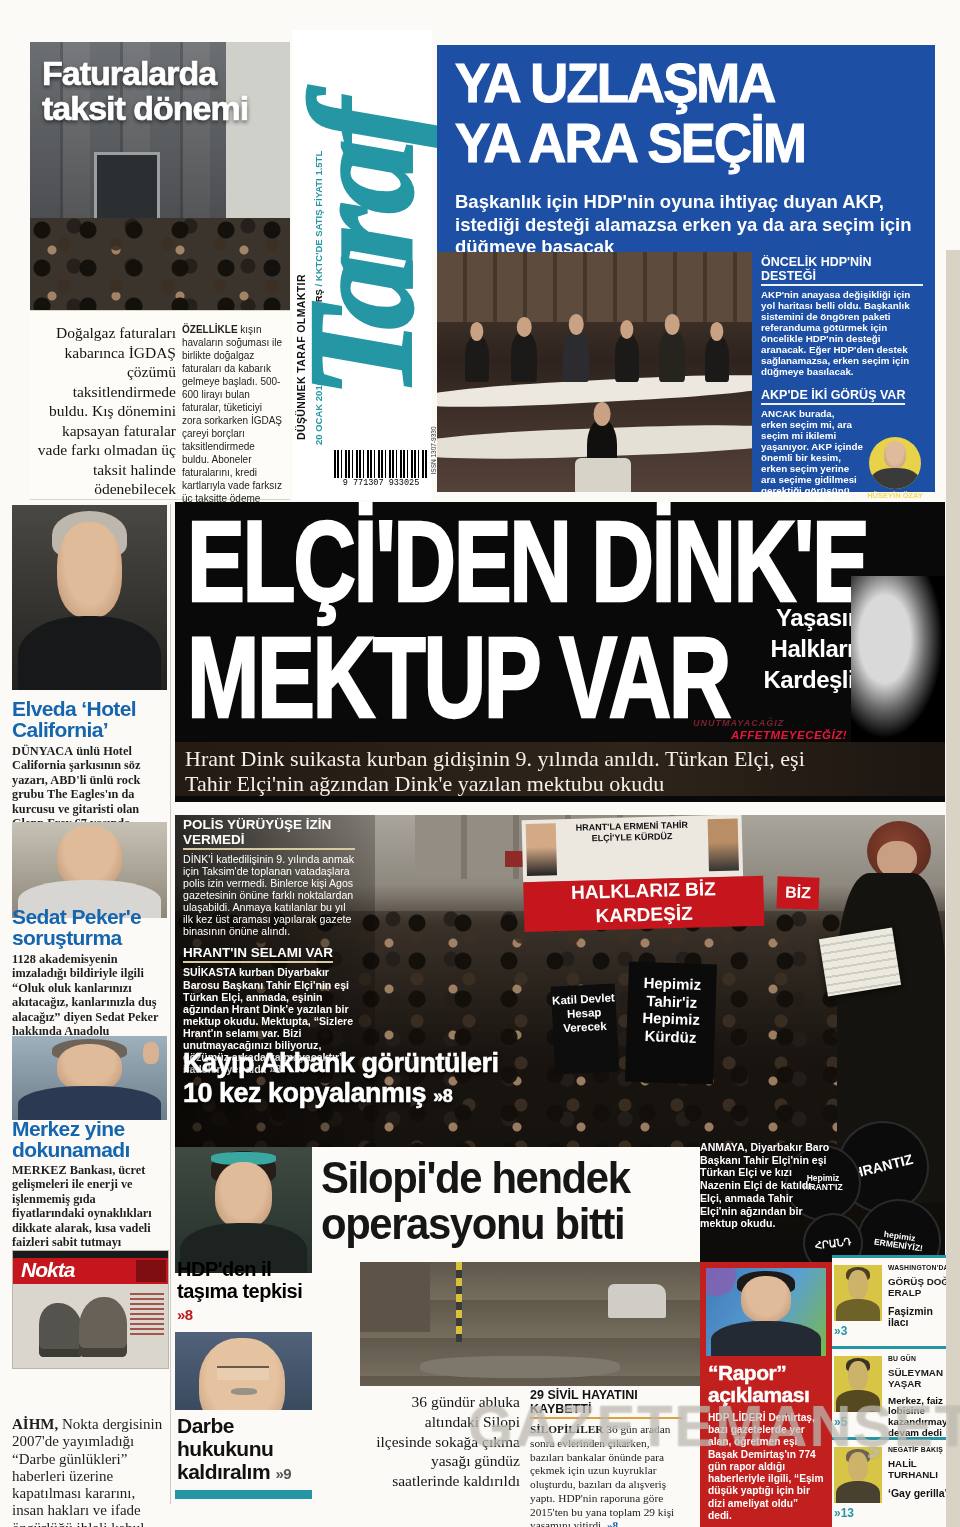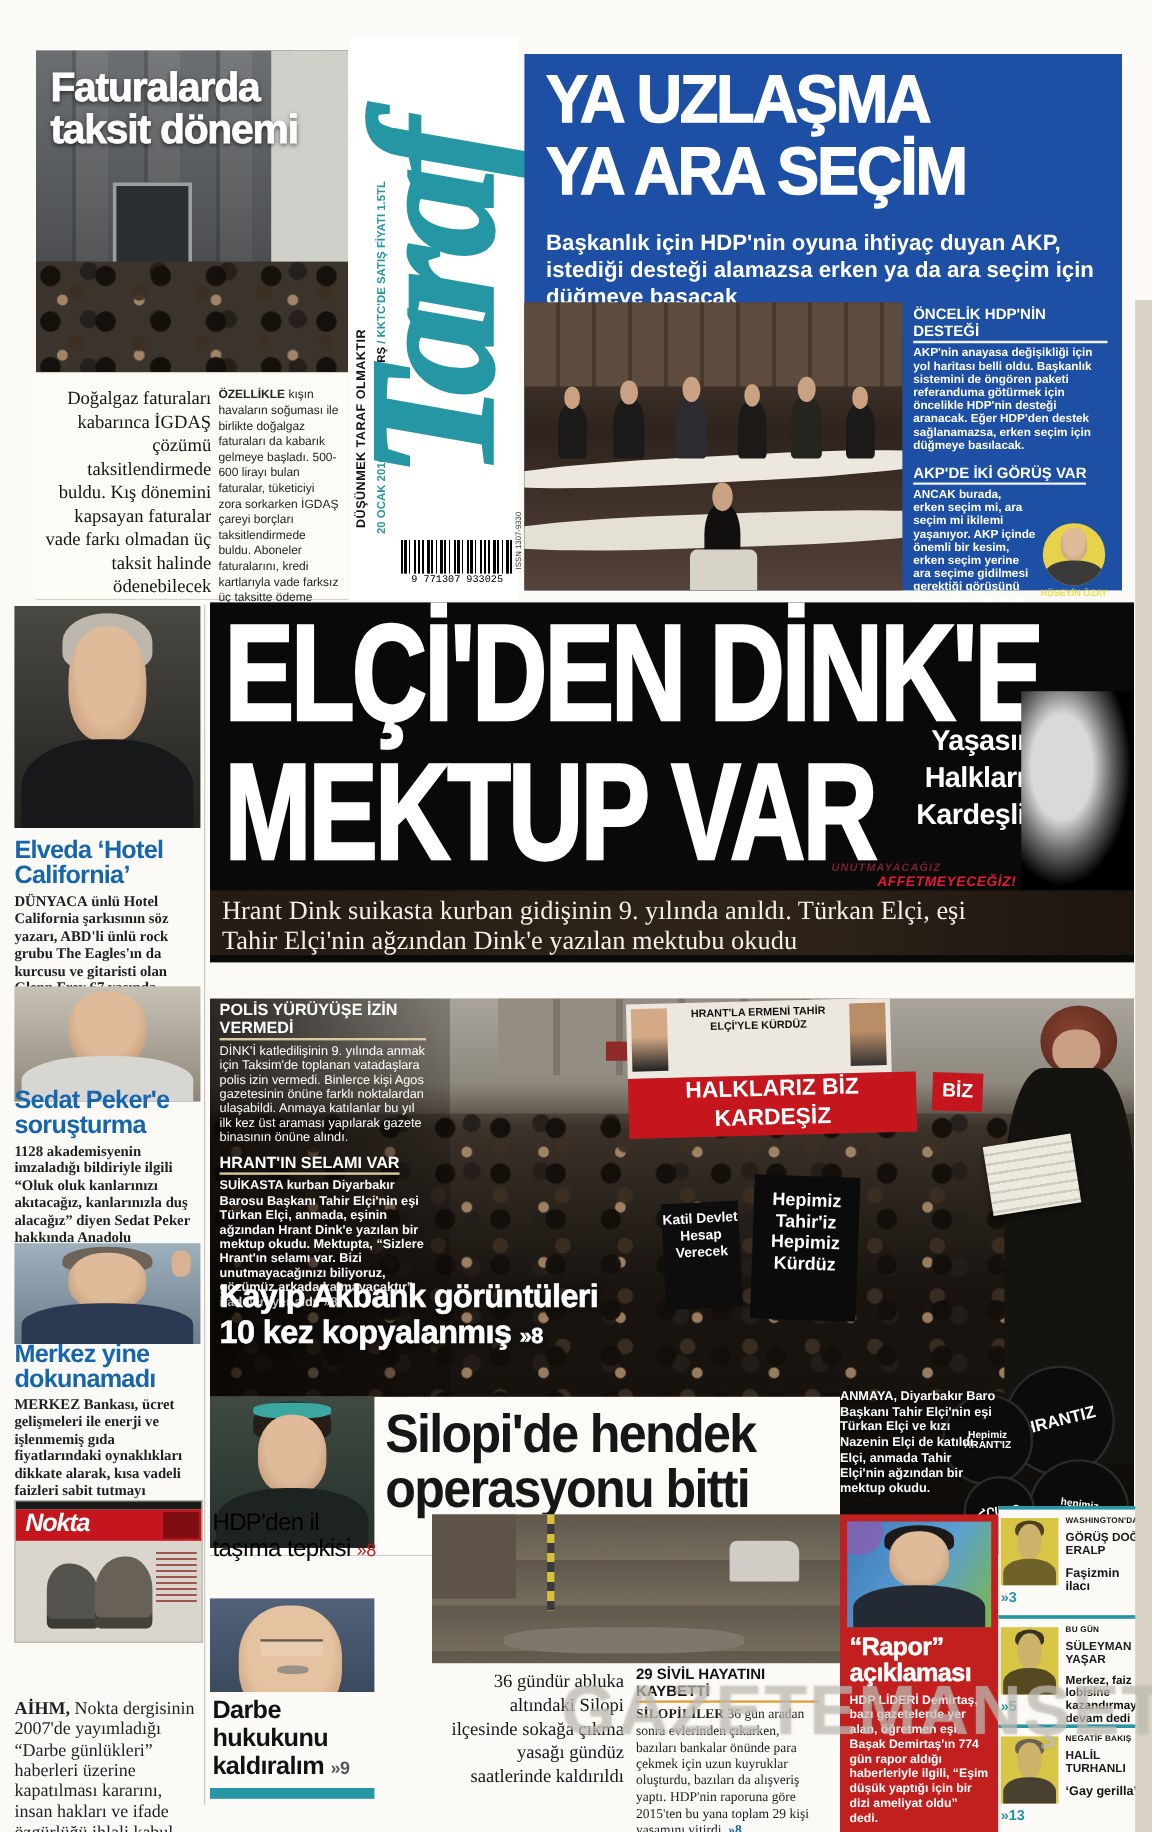--- a/index.html
+++ b/index.html
@@ -179,21 +179,21 @@
     </div>
     <div class="abs" style="left:676px;top:74px;width:94px;height:166px;background:radial-gradient(ellipse at 36% 38%,#d9d9d9 0 30%,#6a6a6a 48%,#000 68%)"></div>
     <div class="abs" style="left:518px;top:216px;font-size:9px;font-weight:bold;font-style:italic;color:#7a2230;letter-spacing:1px">UNUTMAYACAĞIZ</div>
     <div class="abs" style="left:556px;top:227px;font-size:11.5px;font-weight:bold;font-style:italic;color:#e51937;letter-spacing:.5px">AFFETMEYECEĞİZ!</div>
   </div>
 
   <div class="abs" style="left:175px;top:742px;width:770px;height:54px;background:linear-gradient(90deg,#231b14,#2e241a 60%,#1c1510);overflow:hidden">
     <div class="serif" style="margin:4px 0 0 10px;width:660px;color:#f4f0e8;font-size:22px;line-height:1.14">Hrant Dink suikasta kurban gidişinin 9. yılında anıldı. Türkan Elçi, eşi Tahir Elçi'nin ağzından Dink'e yazılan mektubu okudu</div>
   </div>
 
-  <div class="abs" style="left:175px;top:832px;width:770px;height:464px;overflow:hidden;background:linear-gradient(180deg,#aaa59c 0,#8e897f 70px,#4a4036 110px,#171310 240px,#0d0b09 100%)">
+  <div class="abs" style="left:175px;top:815px;width:770px;height:464px;overflow:hidden;background:linear-gradient(180deg,#aaa59c 0,#8e897f 70px,#4a4036 110px,#171310 240px,#0d0b09 100%)">
     <div class="abs" style="left:240px;top:0;width:300px;height:64px;background:repeating-linear-gradient(90deg,#938d83 0 46px,#7c766c 46px 52px)"></div>
     <div class="abs" style="left:330px;top:36px;width:210px;height:16px;background:repeating-linear-gradient(90deg,#8e2a28 0 30px,#6f1f1e 30px 36px)"></div>
     <div class="abs crowd" style="left:0;top:96px;width:770px;height:240px;background-color:rgba(30,24,18,.35)"></div>
     <div class="abs" style="left:0;top:0;width:200px;height:340px;background:linear-gradient(90deg,rgba(8,6,4,.78),rgba(8,6,4,.25))"></div>
 
     <div class="abs" style="left:8px;top:2px;width:172px">
       <h4 class="phead" style="font-size:13.5px">POLİS YÜRÜYÜŞE İZİN VERMEDİ</h4>
       <p style="color:#fff;font-weight:normal;font-size:10.6px;line-height:1.14;margin-bottom:6px">DİNK'İ katledilişinin 9. yılında anmak için Taksim'de toplanan vatadaşlara polis izin vermedi. Binlerce kişi Agos gazetesinin önüne farklı noktalardan ulaşabildi. Anmaya katılanlar bu yıl ilk kez üst araması yapılarak gazete binasının önüne alındı.</p>
       <h4 class="phead" style="font-size:13.5px">HRANT'IN SELAMI VAR</h4>
       <p style="color:#fff;font-weight:bold;font-size:10.6px;line-height:1.14">SUİKASTA kurban Diyarbakır Barosu Başkanı Tahir Elçi'nin eşi Türkan Elçi, anmada, eşinin ağzından Hrant Dink'e yazılan bir mektup okudu. Mektupta, “Sizlere Hrant'ın selamı var. Bizi unutmayacağınızı biliyoruz, gözümüz arkada kalmayacaktır” ifadeleri yer aldı. »8</p>
@@ -241,21 +241,21 @@
         <div class="hd" style="top:12%"></div>
         <div class="sh" style="background:#1d2320"></div>
       </div>
       <div class="abs" style="left:146px;top:8px;font-size:45px;color:#161616;font-weight:bold;letter-spacing:-1.5px;line-height:1.02;transform:scaleX(.93);transform-origin:0 0;white-space:nowrap">
         <div>Silopi'de hendek</div>
         <div>operasyonu bitti</div>
       </div>
     </div>
   </div>
 
-  <div class="abs" style="left:177px;top:1258px;width:136px;font-size:20px;font-weight:normal;color:#000;line-height:1.1;letter-spacing:-.5px">
+  <div class="abs" style="left:177px;top:1258px;width:136px;font-size:20px;font-weight:bold;color:#000;line-height:1.1;letter-spacing:-.5px">
     <span>HDP'den il taşıma tepkisi</span>
     <span style="color:#c5161d;font-size:15px">»8</span>
   </div>
   <div class="abs" style="left:175px;top:1332px;width:137px;height:78px;overflow:hidden;background:linear-gradient(180deg,#51627a 0,#3a4a5e 100%)">
     <div class="abs" style="left:24px;top:6px;width:86px;height:92px;background:radial-gradient(ellipse at 50% 42%,#e5c2a0 58%,#bd9572);border-radius:46% 46% 40% 40%"></div>
     <div class="abs" style="left:42px;top:34px;width:52px;height:12px;border-top:2px solid #6a5a4a;background:rgba(255,255,255,.18)"></div>
     <div class="abs" style="left:56px;top:56px;width:26px;height:7px;background:#9a9186;border-radius:40%"></div>
   </div>
   <div class="abs" style="left:177px;top:1414px;width:140px;font-size:21px;font-weight:bold;color:#111;line-height:1.1;letter-spacing:-.5px">
     <span>Darbe hukukunu kaldıralım</span>

